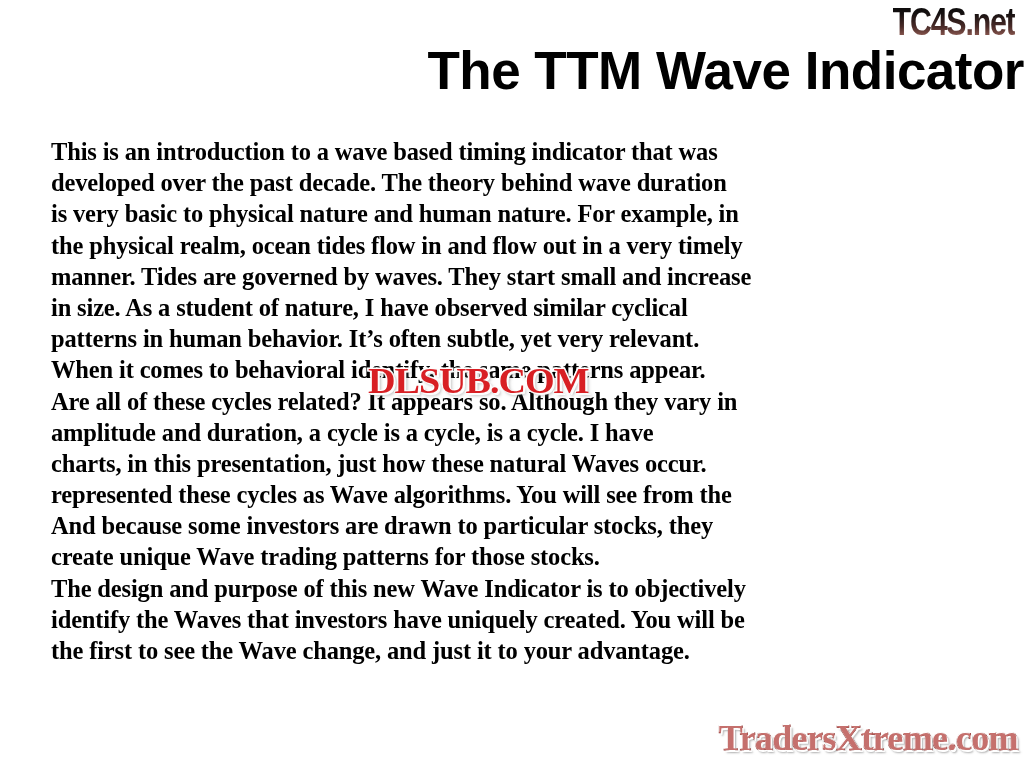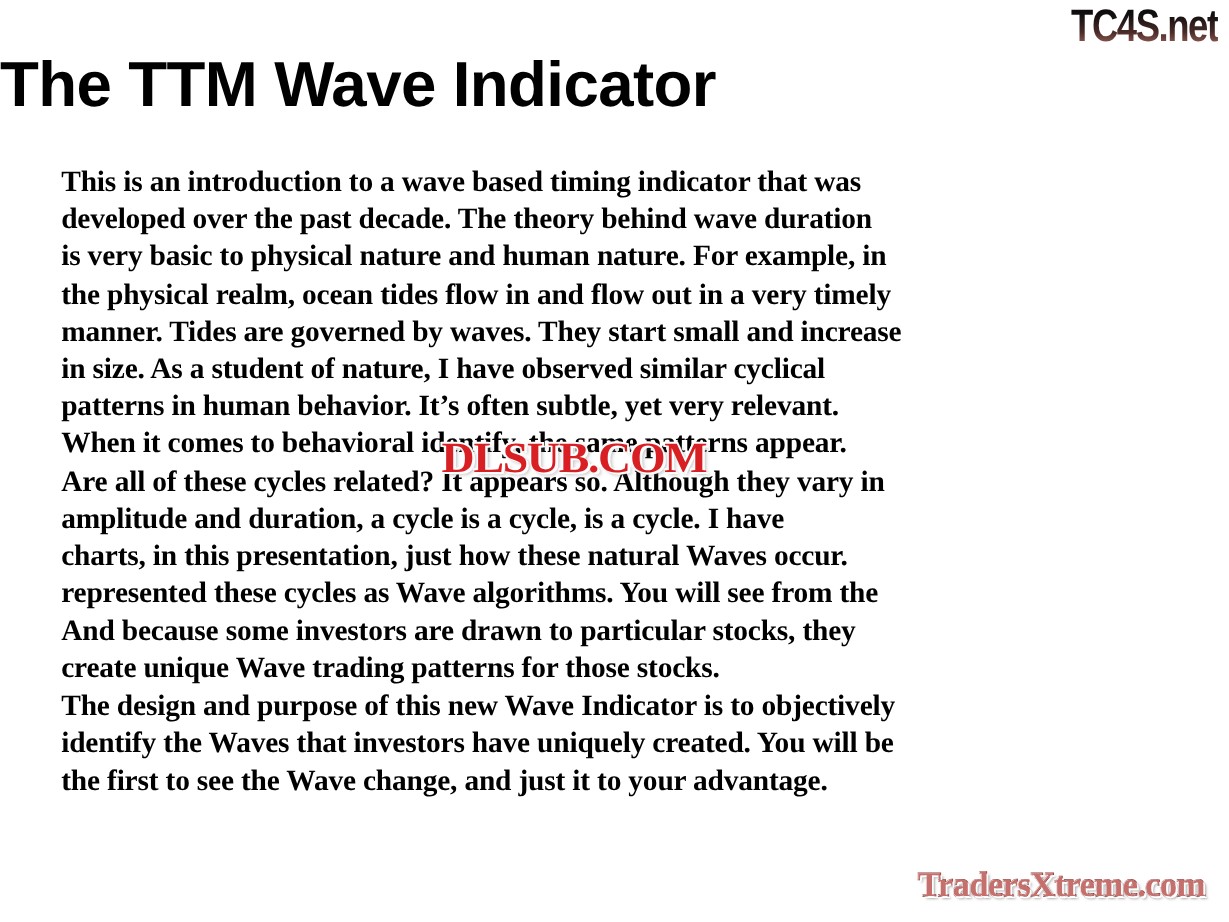--- a/index.html
+++ b/index.html
@@ -43,21 +43,21 @@
     white-space: nowrap;
     text-shadow: none;
   }
 
   
   #slide-title {
     position: absolute;
     left: 0;
     top: 40px;
     width: 1024px;
-    text-align: left;
+    text-align: right;
     font-family: "Liberation Sans", sans-serif;
     font-weight: bold;
     font-size: 53px;
     line-height: 62px;
     letter-spacing: -0.5px;
     color: #000000;
     white-space: nowrap;
   }
 
   
@@ -96,25 +96,25 @@
     paint-order: stroke fill;
     text-shadow:
        2px 2px 0 rgba(255,255,255,0.95),
       -1px -1px 0 rgba(255,255,255,0.95),
        3px 3px 3px rgba(120,120,120,0.45);
   }
 
   
   #tx-logo {
     position: absolute;
-    right: 20px;
+    right: 6px;
     bottom: 9px;
     font-family: "Liberation Serif", serif;
     font-weight: bold;
-    font-size: 29px;
+    font-size: 36px;
     line-height: 36px;
     letter-spacing: -0.6px;
     color: #c5706d;
     white-space: nowrap;
     -webkit-text-stroke: 1.1px #8f3c38;
     paint-order: stroke fill;
     text-shadow:
       1.5px 1.5px 0 #ffffff,
       2.5px 2.5px 2px rgba(110,110,110,0.55),
       -0.6px -0.6px 0 #ffffff;

